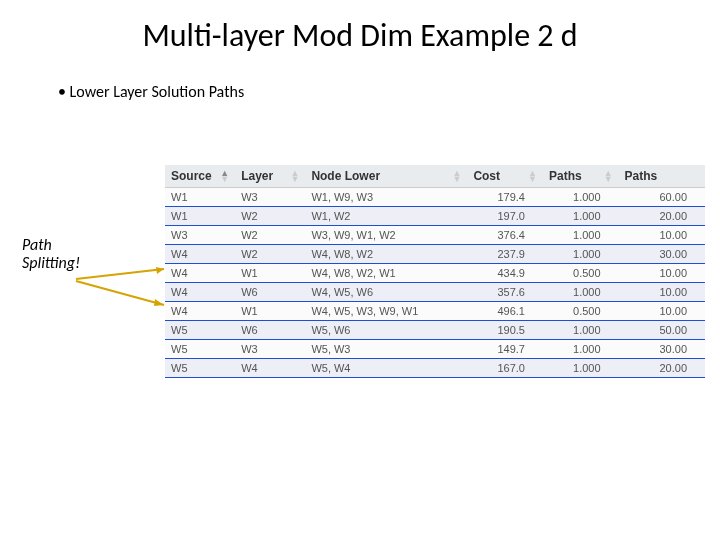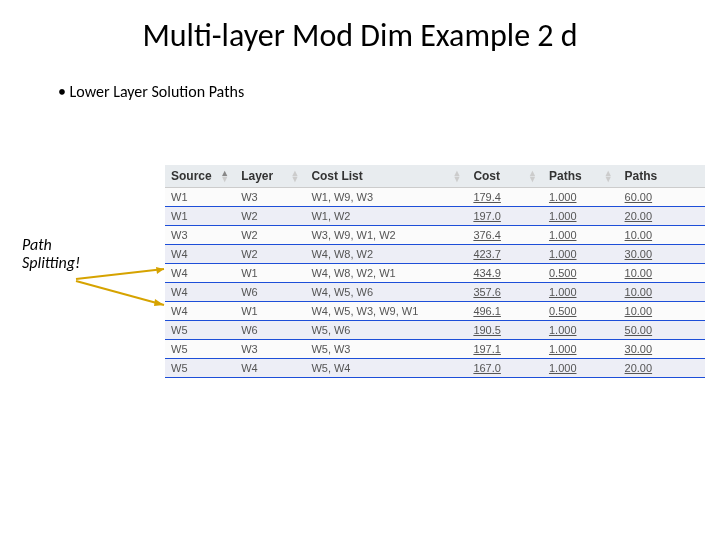--- a/index.html
+++ b/index.html
@@ -93,21 +93,21 @@
   tbody tr:nth-child(odd) td {
     background: #fbfbfb;
   }
   
   col.c-source   { width: 13%; }
   col.c-target   { width: 13%; }
   col.c-nodelist { width: 30%; }
   col.c-cost     { width: 14%; }
   col.c-ratio    { width: 14%; }
   col.c-load     { width: 16%; }
-  td.num { text-align: left; padding-right: 18px; text-decoration: underline; }
+  td.num { text-align: right; padding-right: 18px; }
 </style>
 </head>
 <body>
 
 <div class="title">Multi-layer Mod Dim Example 2 d</div>
 <div class="bullet">Lower Layer Solution Paths</div>
 
 <div class="annotation">
   <span>Path</span><br>
   <span>Splitting!</span>
@@ -140,21 +140,21 @@
             </span>
         </th>
         <th>
           <span>Layer</span>
           <span class="sort">
               <span class="asc faded">▲</span>
               <span class="desc faded">▼</span>
             </span>
         </th>
         <th>
-          <span>Cost List</span>
+          <span>Node Lower</span>
           <span class="sort">
               <span class="asc faded">▲</span>
               <span class="desc faded">▼</span>
             </span>
         </th>
         <th>
           <span>Cost</span>
           <span class="sort">
               <span class="asc faded">▲</span>
               <span class="desc faded">▼</span>
@@ -194,21 +194,21 @@
           <td>W2</td>
           <td>W3, W9, W1, W2</td>
           <td class="num">376.4</td>
           <td class="num">1.000</td>
           <td class="num">10.00</td>
         </tr>
         <tr>
           <td>W4</td>
           <td>W2</td>
           <td>W4, W8, W2</td>
-          <td class="num">423.7</td>
+          <td class="num">237.9</td>
           <td class="num">1.000</td>
           <td class="num">30.00</td>
         </tr>
         <tr>
           <td>W4</td>
           <td>W1</td>
           <td>W4, W8, W2, W1</td>
           <td class="num">434.9</td>
           <td class="num">0.500</td>
           <td class="num">10.00</td>
@@ -234,21 +234,21 @@
           <td>W6</td>
           <td>W5, W6</td>
           <td class="num">190.5</td>
           <td class="num">1.000</td>
           <td class="num">50.00</td>
         </tr>
         <tr>
           <td>W5</td>
           <td>W3</td>
           <td>W5, W3</td>
-          <td class="num">197.1</td>
+          <td class="num">149.7</td>
           <td class="num">1.000</td>
           <td class="num">30.00</td>
         </tr>
         <tr>
           <td>W5</td>
           <td>W4</td>
           <td>W5, W4</td>
           <td class="num">167.0</td>
           <td class="num">1.000</td>
           <td class="num">20.00</td>

